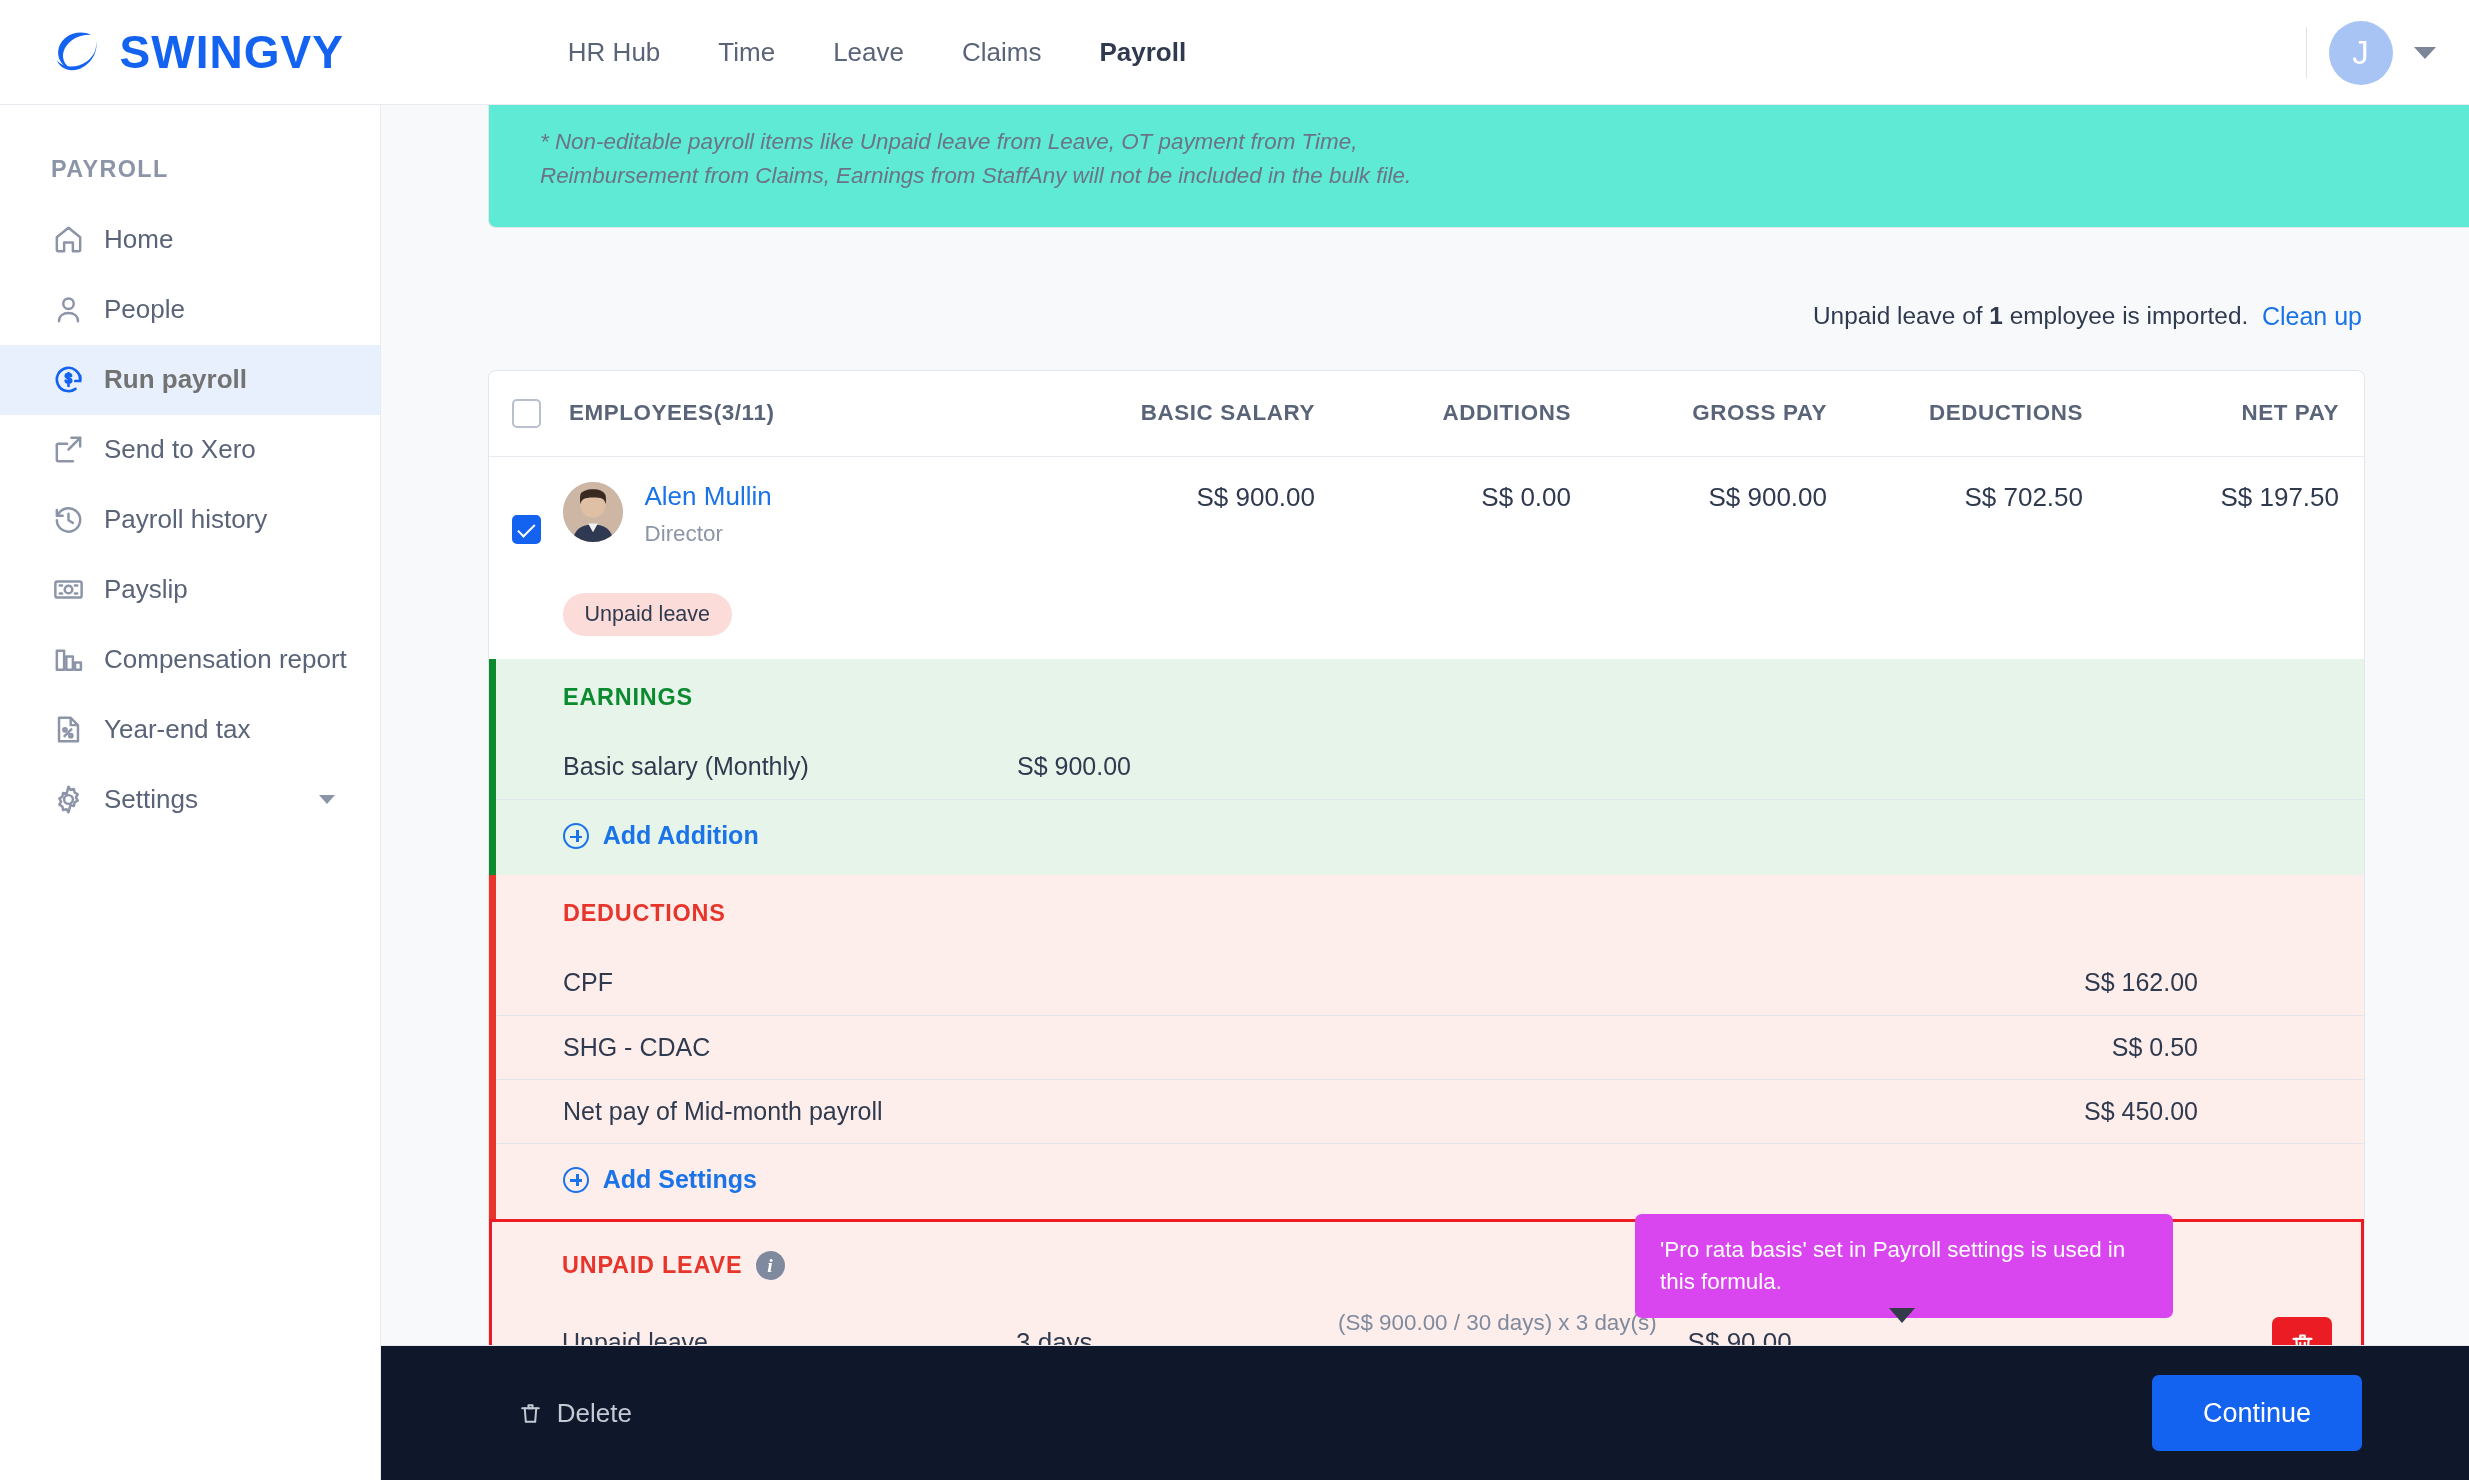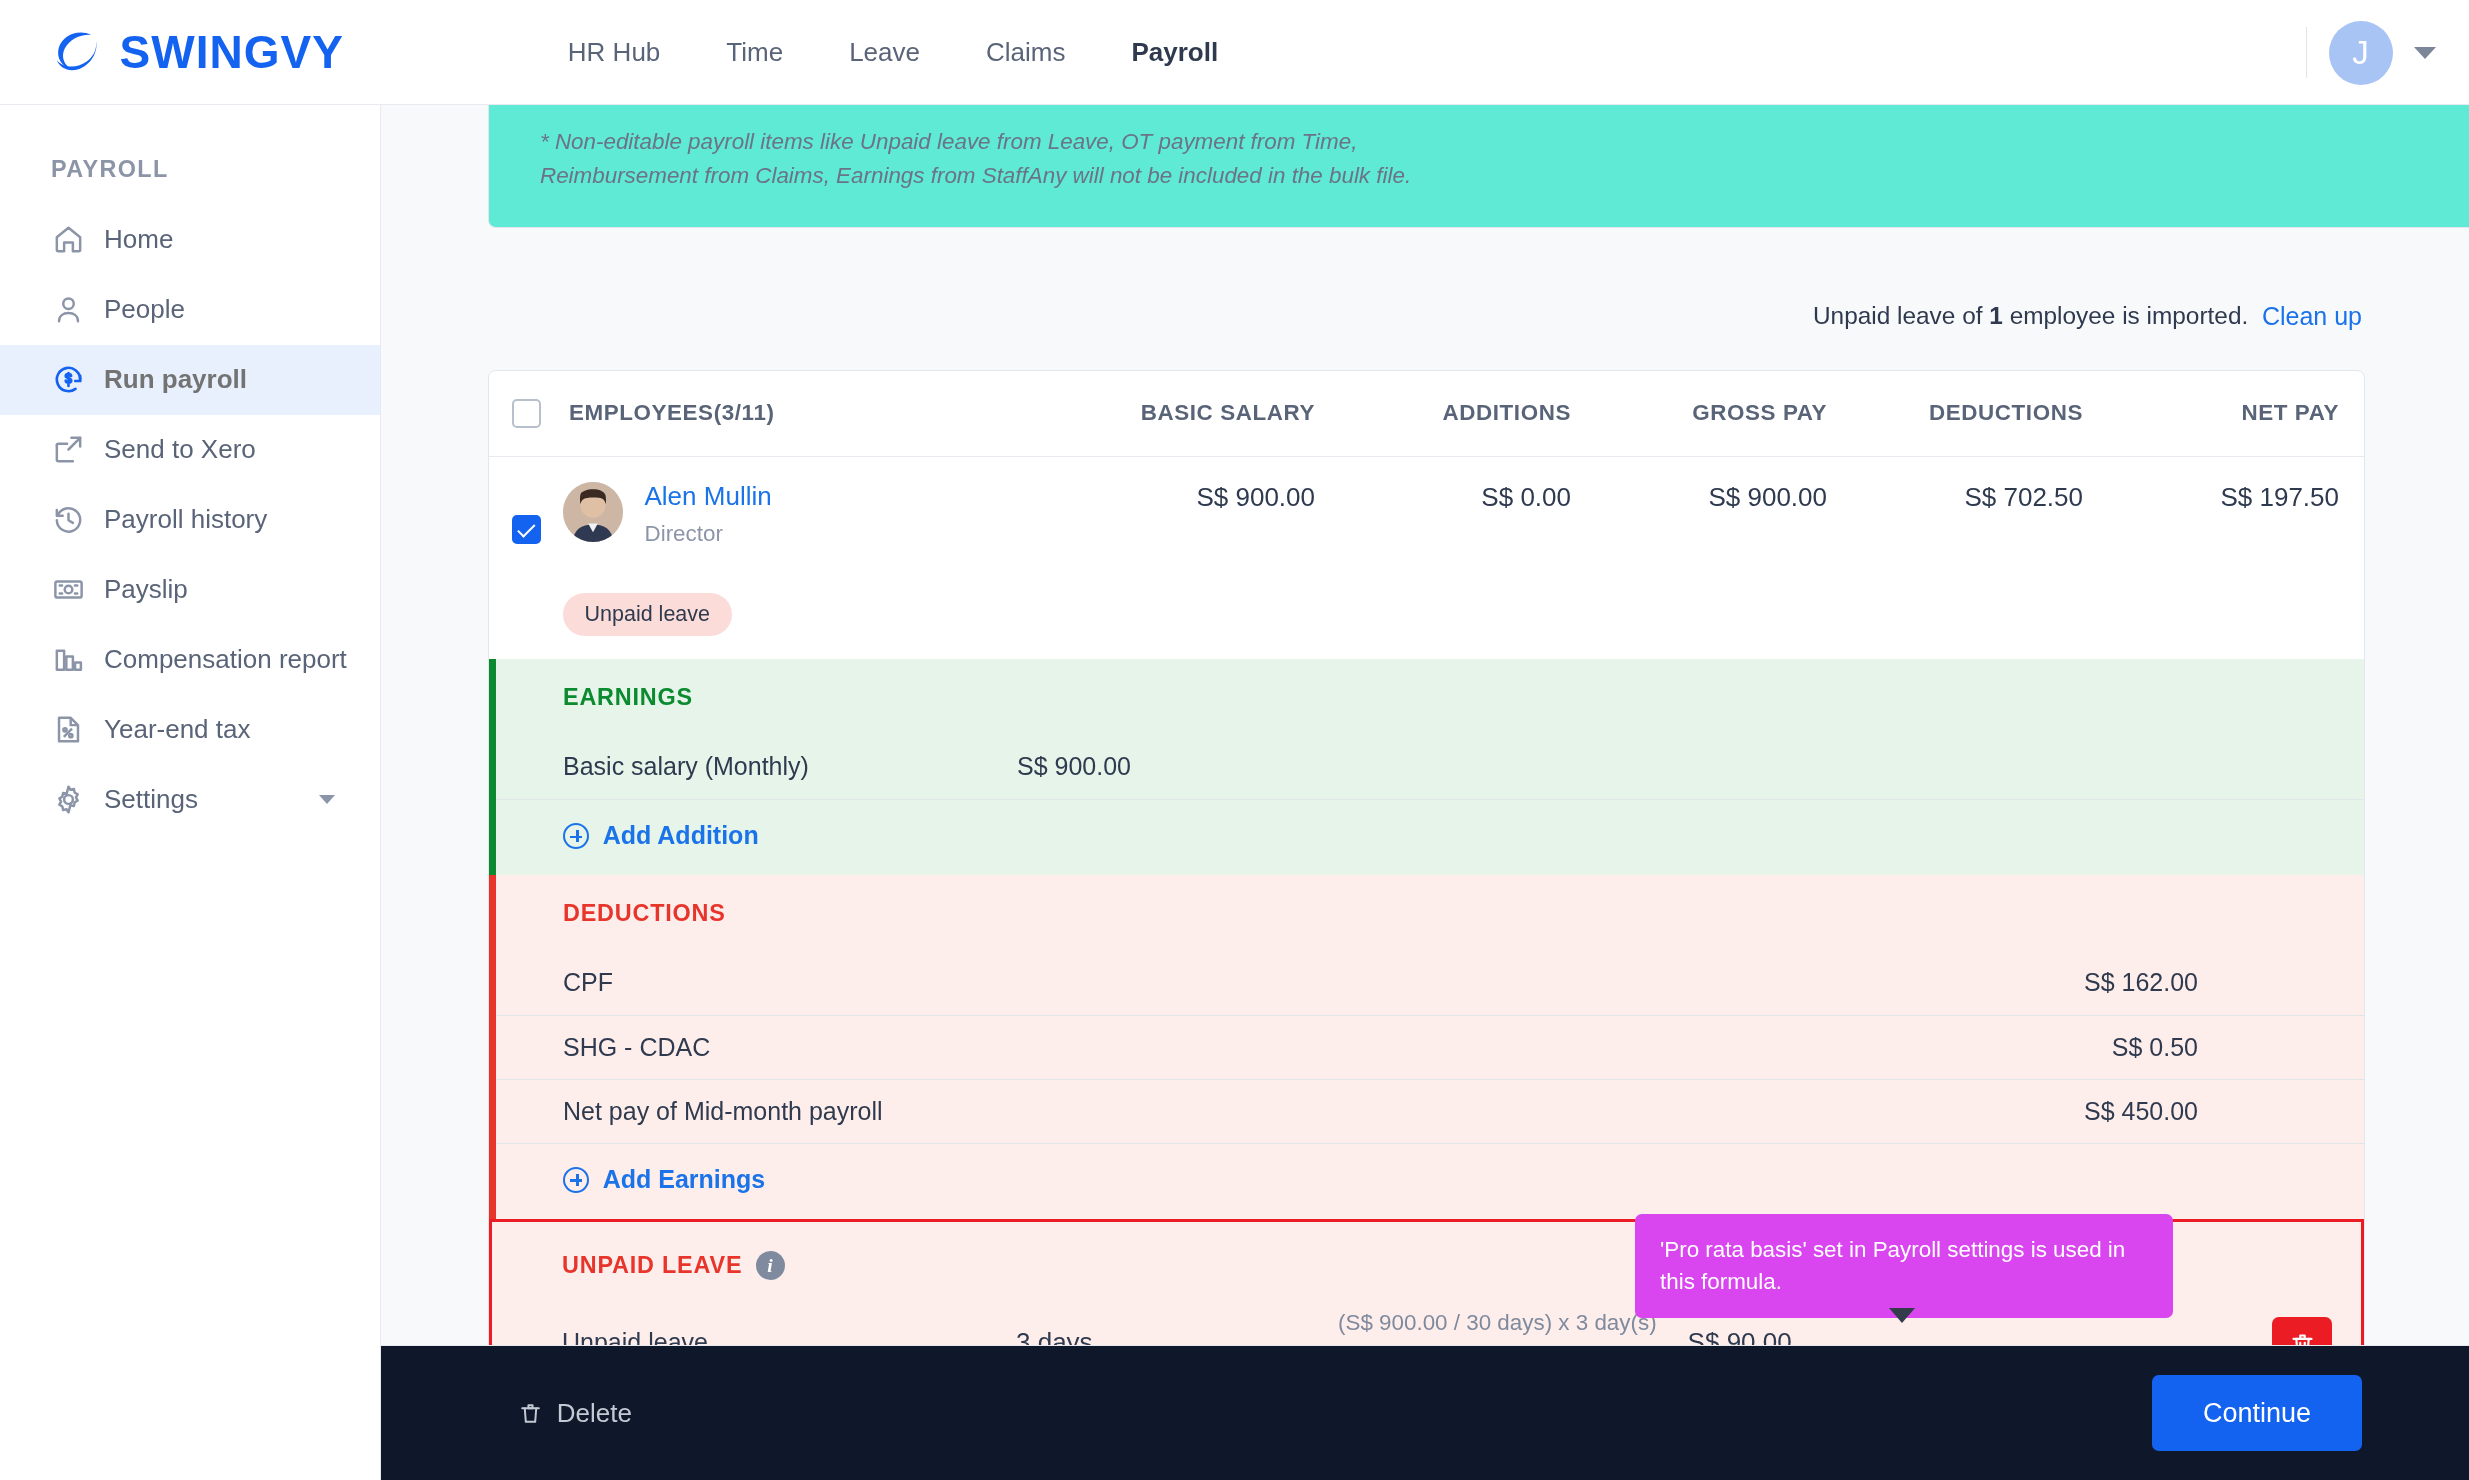--- a/index.html
+++ b/index.html
@@ -17,21 +17,21 @@
     background: #ffffff;
     border-bottom: 1px solid #e8eaef;
     display: flex; align-items: center;
   }
   .logo-wrap { display: flex; align-items: center; margin-left: 51px; gap: 15.6px; }
   .logo-mark { width: 53px; height: 53px; }
   .logo-text {
     font-size: 46px; font-weight: bold; letter-spacing: 1px;
     color: #1362f0;
   }
-  .nav-items { display: flex; align-items: center; margin-left: 195px; gap: 8px; }
+  .nav-items { display: flex; align-items: center; margin-left: 195px; gap: 0; }
   .nav-item {
     font-size: 26px; color: #5a6478; padding: 0 29px; cursor: pointer;
     white-space: nowrap;
   }
   .nav-item.active { color: #2f3a4f; font-weight: bold; }
 
   .profile-area {
     position: absolute; right: 33px; top: 0; height: 105px;
     display: flex; align-items: center; gap: 21.5px;
   }
@@ -461,21 +461,21 @@
         <span class="line-label" style="flex:1 1 auto">SHG - CDAC</span>
         <span class="line-mid" style="width:449px;text-align:right;padding-right:166px">S$ 0.50</span>
       </div>
       <div class="line-row">
         <span class="line-label" style="flex:1 1 auto">Net pay of Mid-month payroll</span>
         <span class="line-mid" style="width:449px;text-align:right;padding-right:166px">S$ 450.00</span>
       </div>
 
       <div class="add-link">
         <span class="plus-circle"></span>
-        <span>Add Earnings</span>
+        <span>Add Settings</span>
       </div>
     </div>
 
     <div class="highlight-wrap">
       <div class="block-head head-red" style="padding-top:29px;padding-bottom:9.8px;padding-left:70px">
         <span>UNPAID LEAVE</span>
         <span class="info-dot">i</span>
       </div>
 
       <div class="ul-row">

